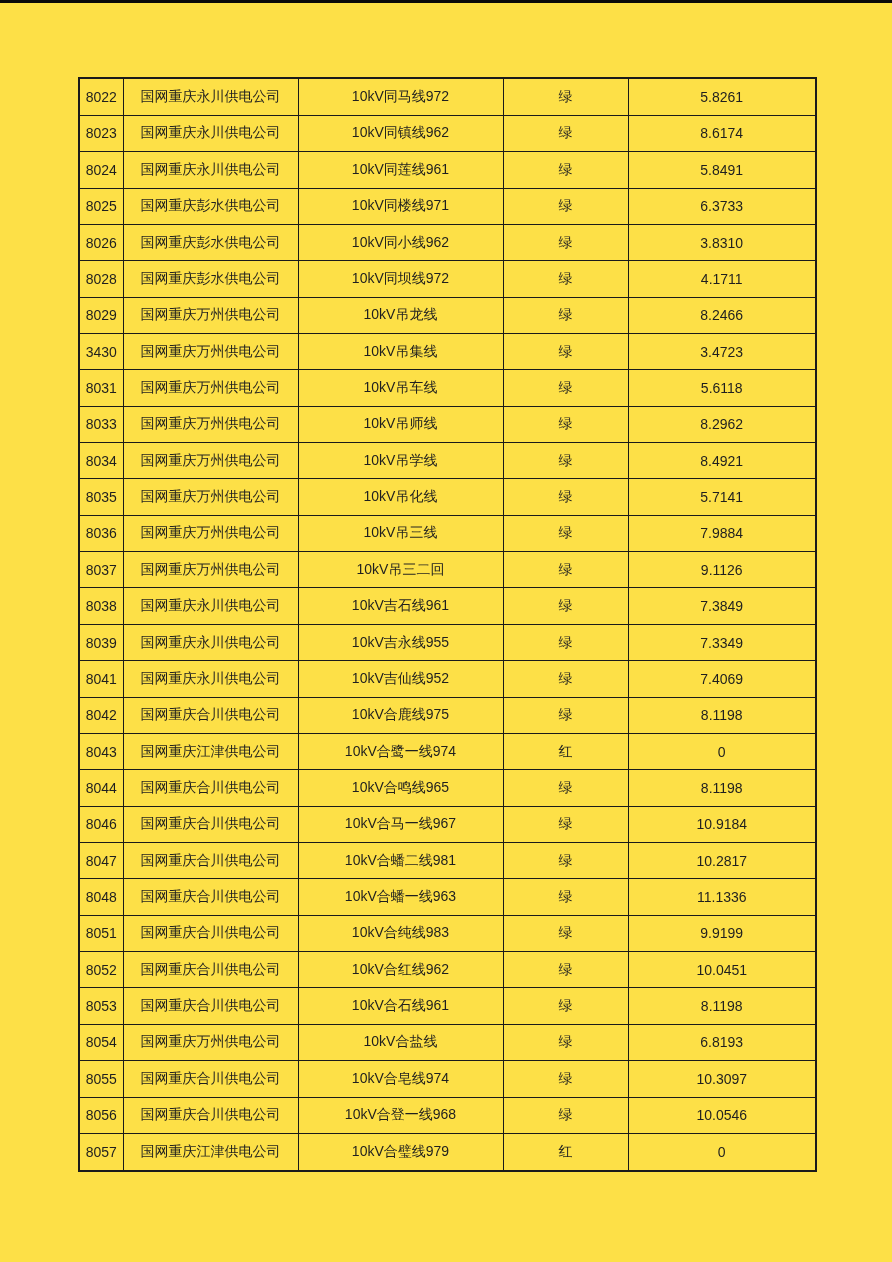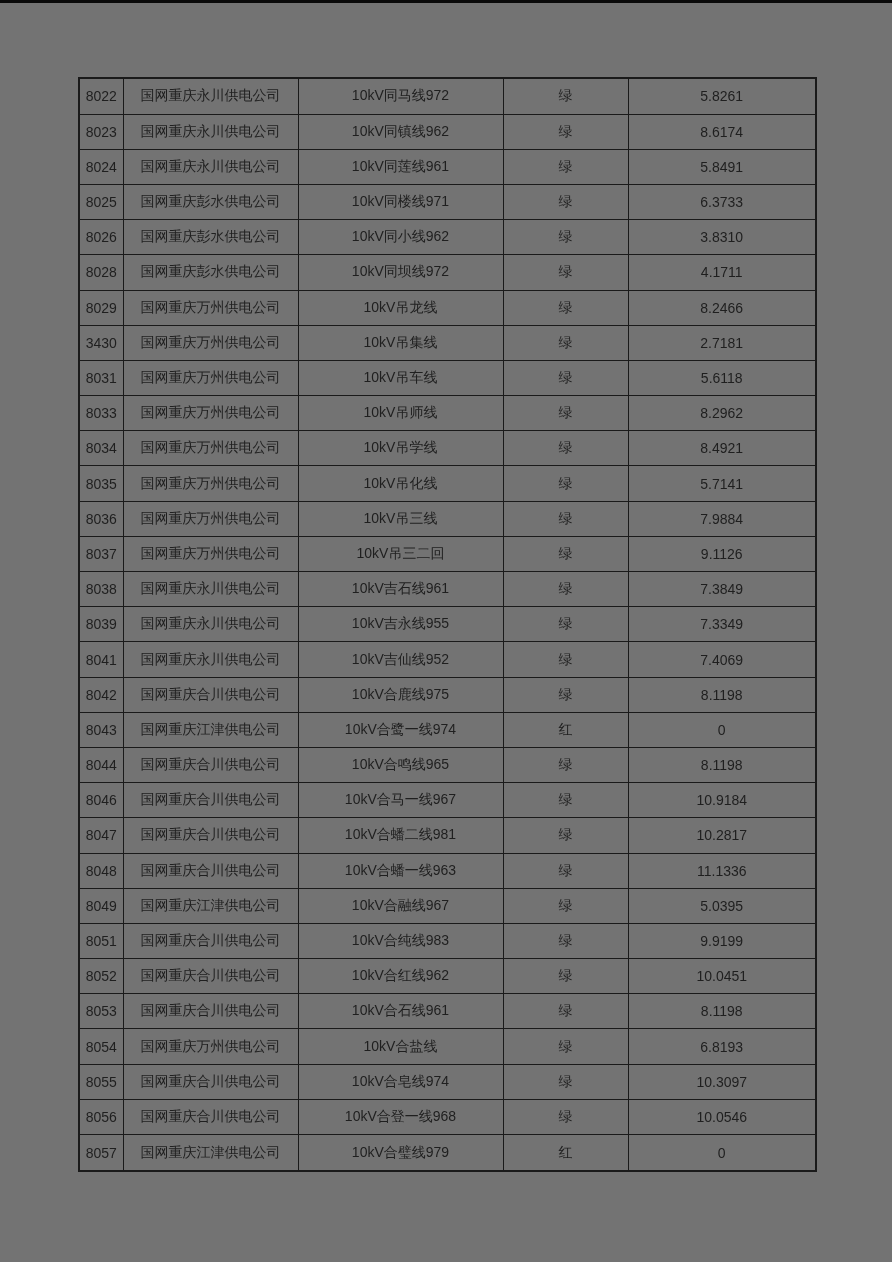--- a/index.html
+++ b/index.html
@@ -5,21 +5,21 @@
   * { margin: 0; padding: 0; box-sizing: border-box; }
   html, body {
     width: 892px;
     background: #ffffff;
     font-family: "Liberation Sans", "DejaVu Sans", sans-serif;
   }
   .page {
     position: relative;
     width: 892px;
     height: 1262px;
-    background: #737373;
+    background: #fde047;
     overflow: hidden;
     padding-left: 32px;
   }
   .top-bar {
     position: absolute;
     top: 0; left: 0;
     width: 100%;
     height: 3px;
     background: #0a0a0a;
   }
@@ -108,21 +108,21 @@
             <td>国网重庆万州供电公司</td>
             <td>10kV吊龙线</td>
             <td>绿</td>
             <td>8.2466</td>
           </tr>
           <tr>
             <td>3430</td>
             <td>国网重庆万州供电公司</td>
             <td>10kV吊集线</td>
             <td>绿</td>
-            <td>2.7181</td>
+            <td>3.4723</td>
           </tr>
           <tr>
             <td>8031</td>
             <td>国网重庆万州供电公司</td>
             <td>10kV吊车线</td>
             <td>绿</td>
             <td>5.6118</td>
           </tr>
           <tr>
             <td>8033</td>
@@ -214,27 +214,20 @@
             <td>10kV合蟠二线981</td>
             <td>绿</td>
             <td>10.2817</td>
           </tr>
           <tr>
             <td>8048</td>
             <td>国网重庆合川供电公司</td>
             <td>10kV合蟠一线963</td>
             <td>绿</td>
             <td>11.1336</td>
-          </tr>
-          <tr>
-            <td>8049</td>
-            <td>国网重庆江津供电公司</td>
-            <td>10kV合融线967</td>
-            <td>绿</td>
-            <td>5.0395</td>
           </tr>
           <tr>
             <td>8051</td>
             <td>国网重庆合川供电公司</td>
             <td>10kV合纯线983</td>
             <td>绿</td>
             <td>9.9199</td>
           </tr>
           <tr>
             <td>8052</td>

